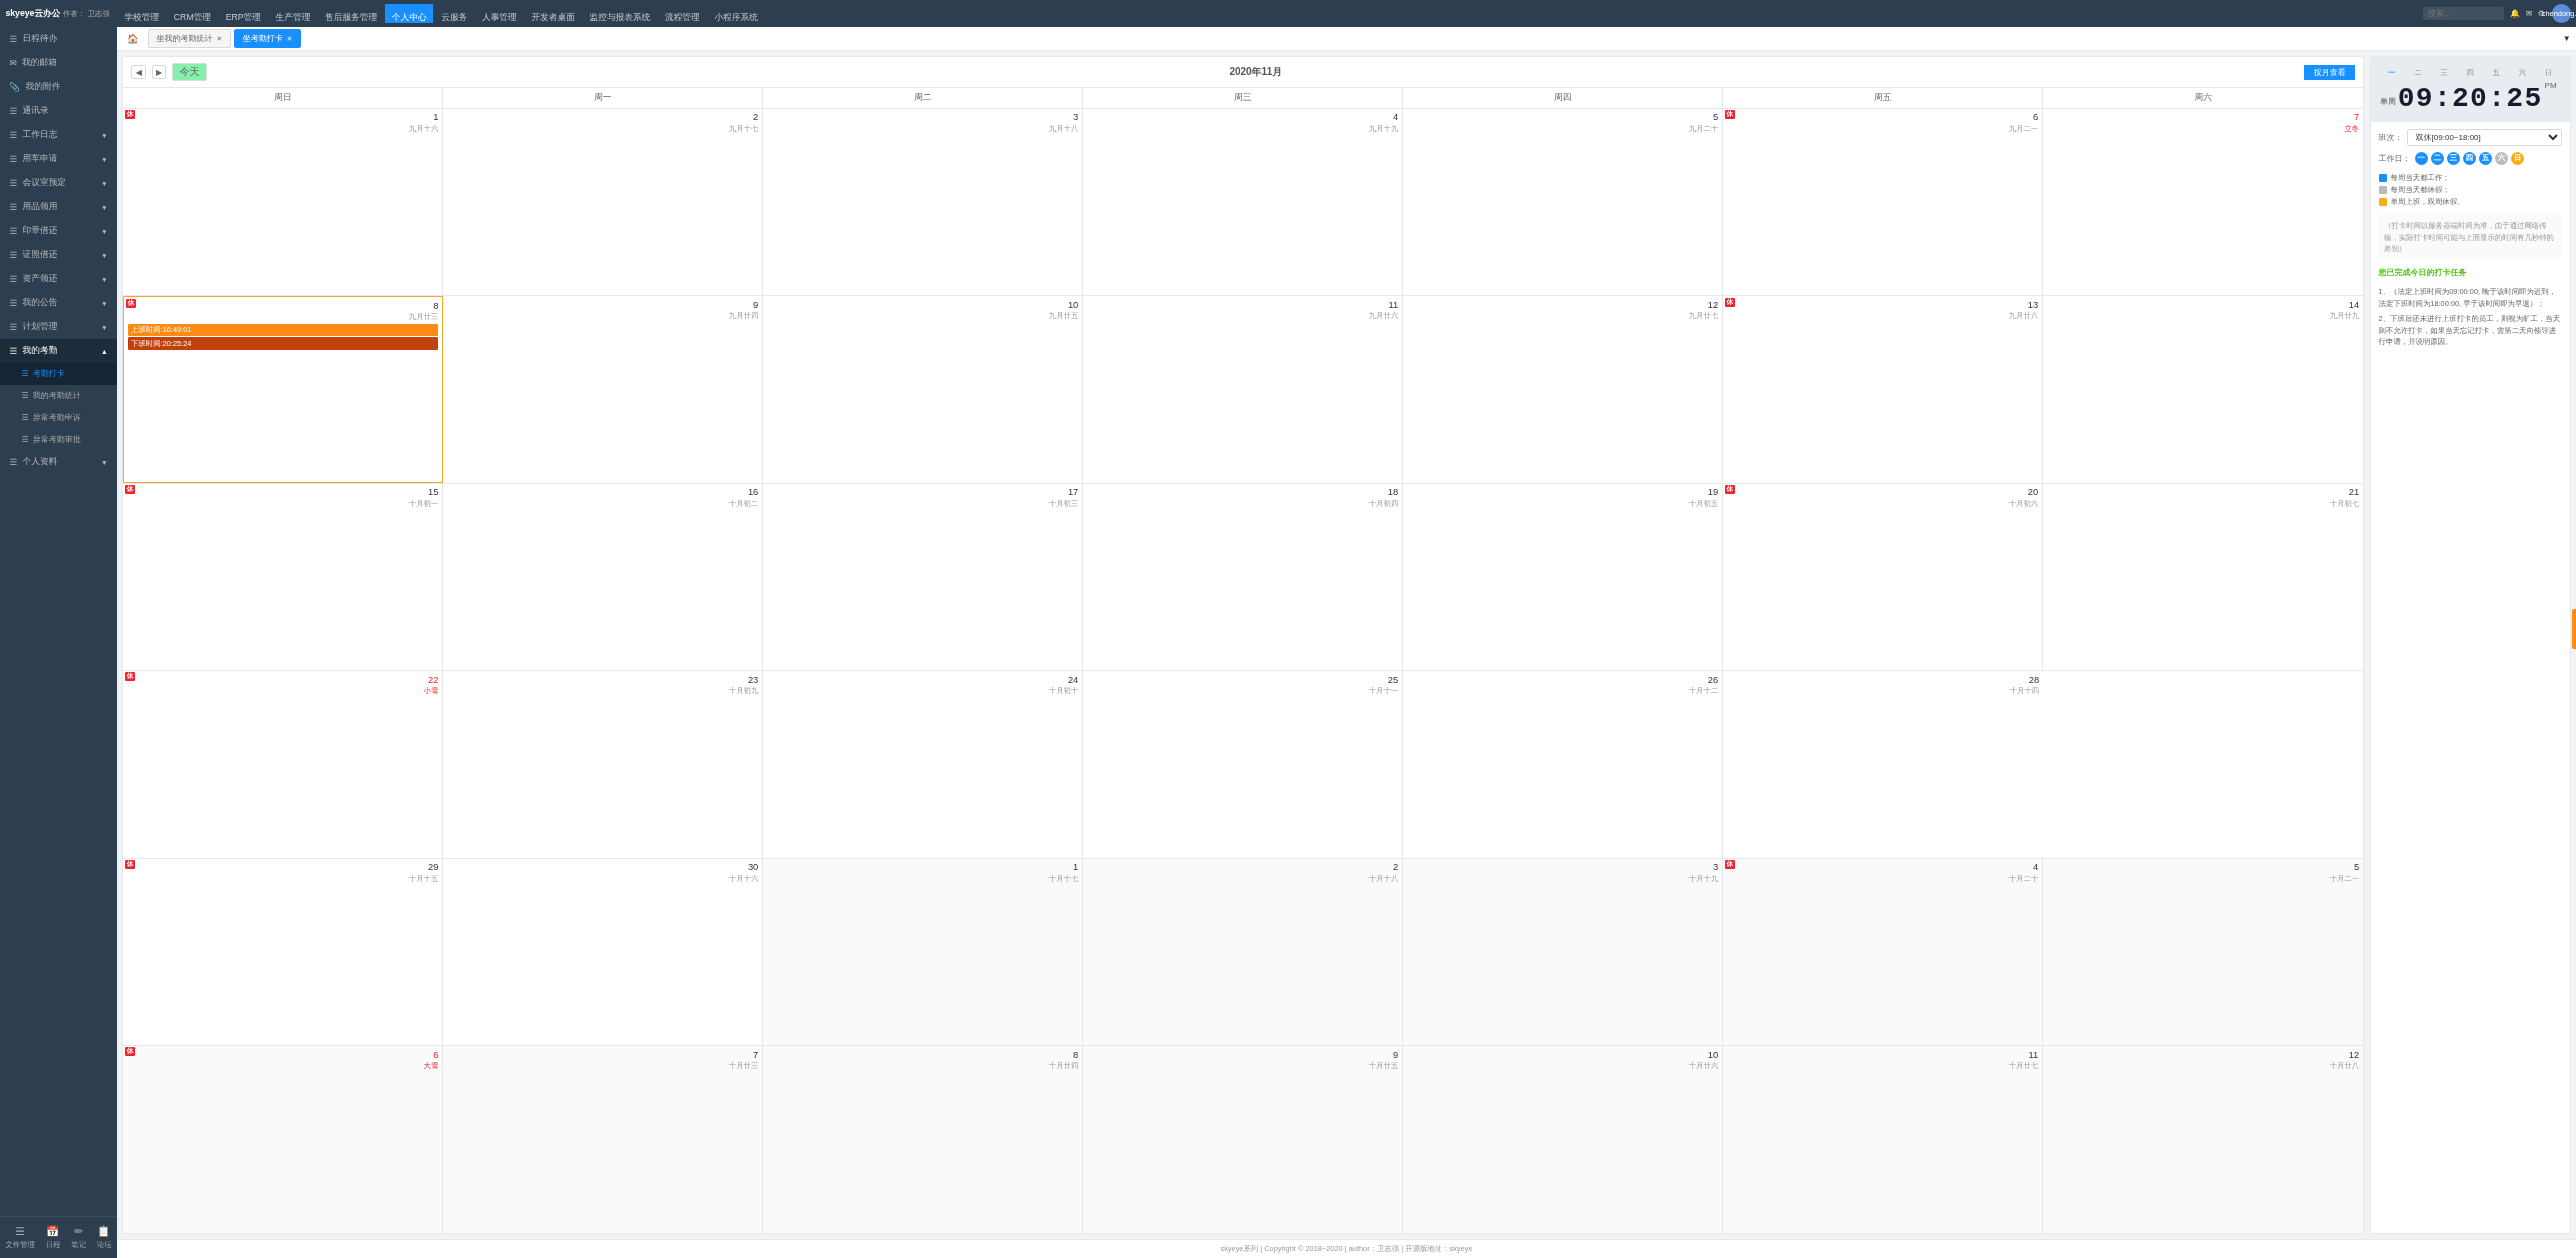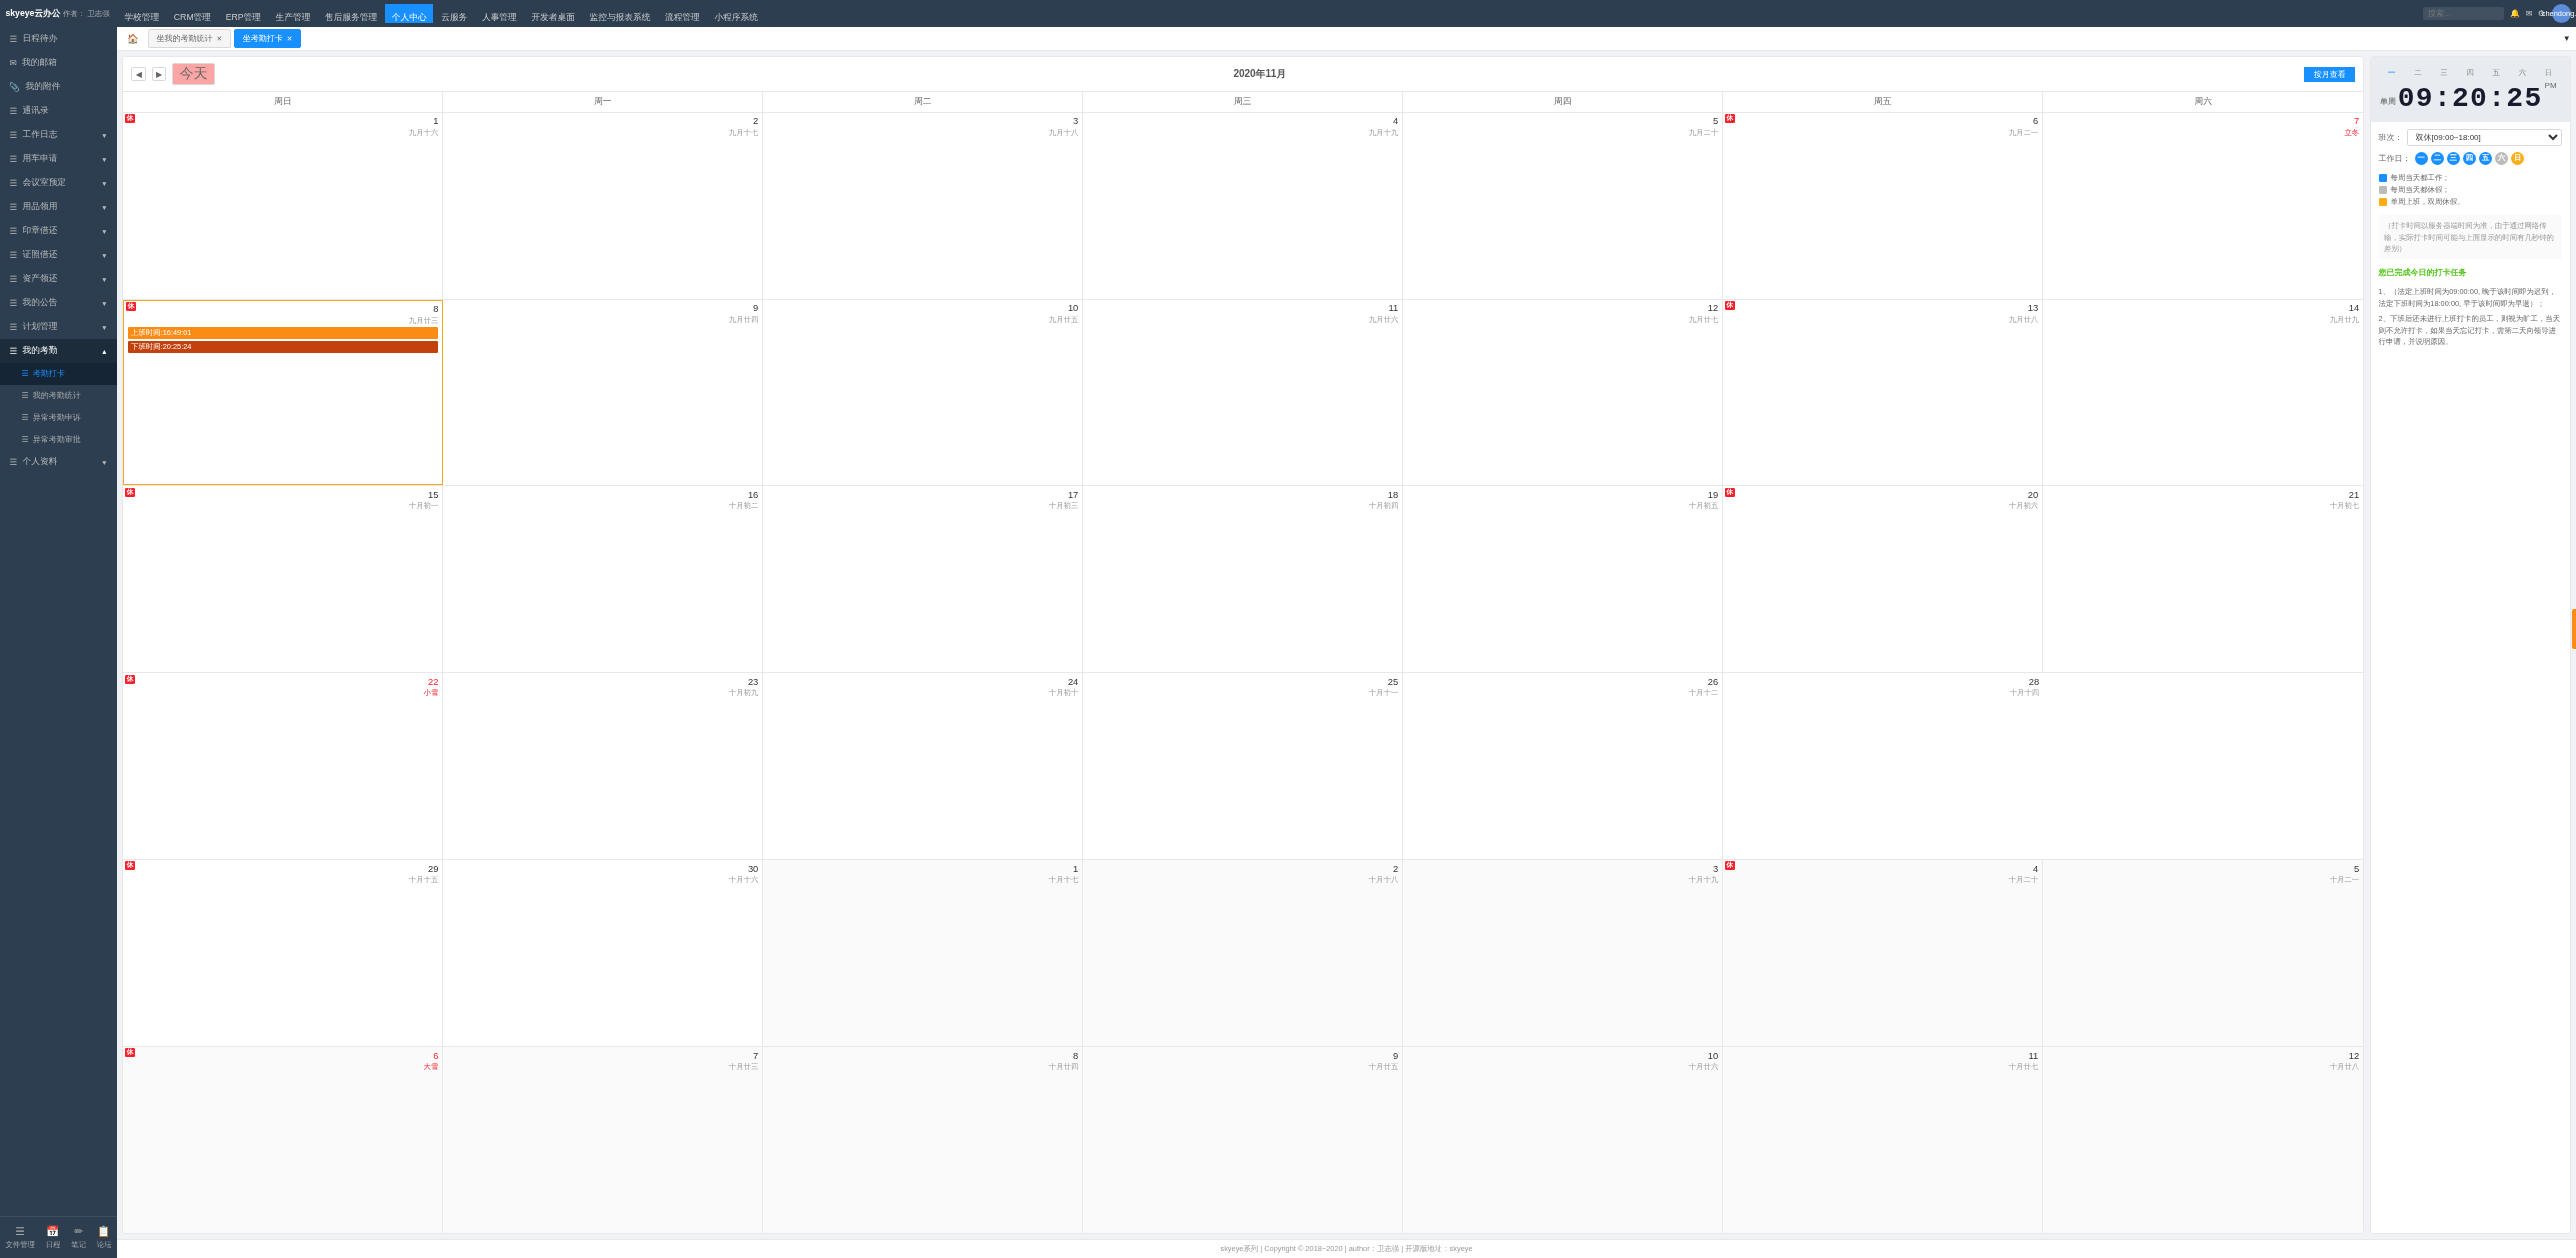--- a/index.html
+++ b/index.html
@@ -64,21 +64,21 @@
     .tab-item .close { font-size: 6.7px; cursor: pointer; }
     .tab-dropdown { margin-left: auto; }
 
     
     .page-content { flex: 1; display: flex; overflow: hidden; padding: 5.4px; gap: 5.4px; }
 
     
     .calendar-panel { flex: 1; background: #fff; border: 0.7px solid #e8e8e8; border-radius: 2.7px; display: flex; flex-direction: column; overflow: hidden; }
     .calendar-header { display: flex; align-items: center; padding: 5.4px 8px; border-bottom: 0.7px solid #e8e8e8; gap: 5.4px; }
     .cal-nav-btn { width: 14.8px; height: 14.8px; border: 0.7px solid #d9d9d9; border-radius: 2px; background: #fff; cursor: pointer; display: flex; align-items: center; justify-content: center; font-size: 8px; color: #666; }
-    .cal-today-btn { padding: 1.3px 6.7px; border: 0.7px solid #d9d9d9; border-radius: 2px; background: #fca5a5; cursor: pointer; font-size: 14px; color: #666; }
+    .cal-today-btn { padding: 1.3px 6.7px; border: 0.7px solid #d9d9d9; border-radius: 2px; background: #86efac; cursor: pointer; font-size: 10px; color: #666; }
     .cal-title { flex: 1; text-align: center; font-size: 10px; font-weight: bold; color: #555; }
     .cal-month-btn { padding: 2px 9.4px; background: #1890ff; color: #fff; border: none; border-radius: 0; cursor: pointer; font-size: 8px; }
 
     .calendar-grid { flex: 1; display: flex; flex-direction: column; overflow: hidden; }
     .cal-weekday-row { display: grid; grid-template-columns: repeat(7, 1fr); border-bottom: 0.7px solid #e8e8e8; }
     .cal-weekday-cell { text-align: center; padding: 4px 0; font-size: 8.7px; color: #666; border-right: 0.7px solid #e8e8e8; }
     .cal-weekday-cell:last-child { border-right: none; }
 
     .cal-weeks { flex: 1; display: flex; flex-direction: column; }
     .cal-week-row { display: grid; grid-template-columns: repeat(7, 1fr); flex: 1; border-bottom: 0.7px solid #e8e8e8; }

